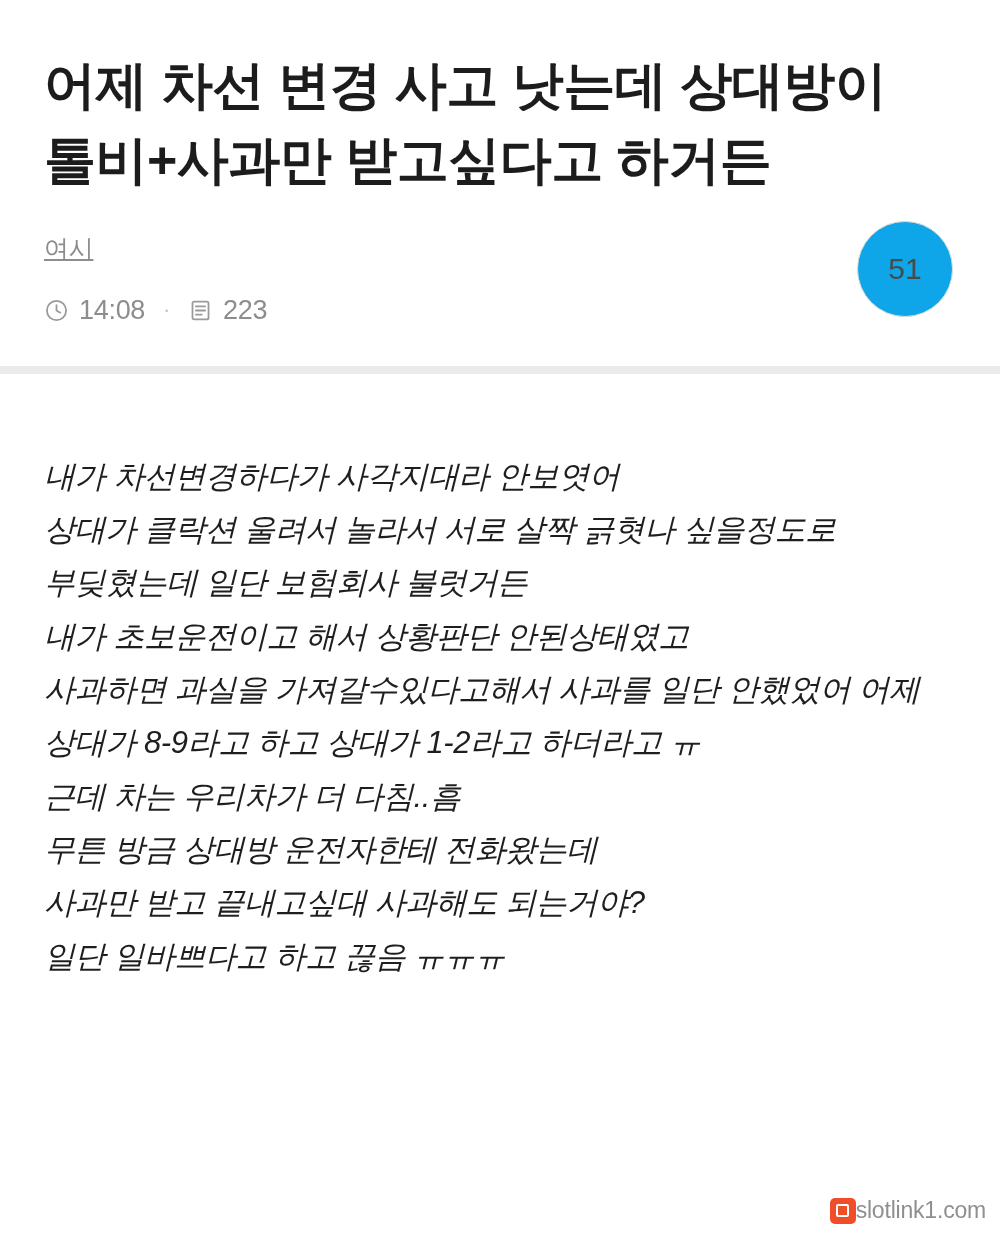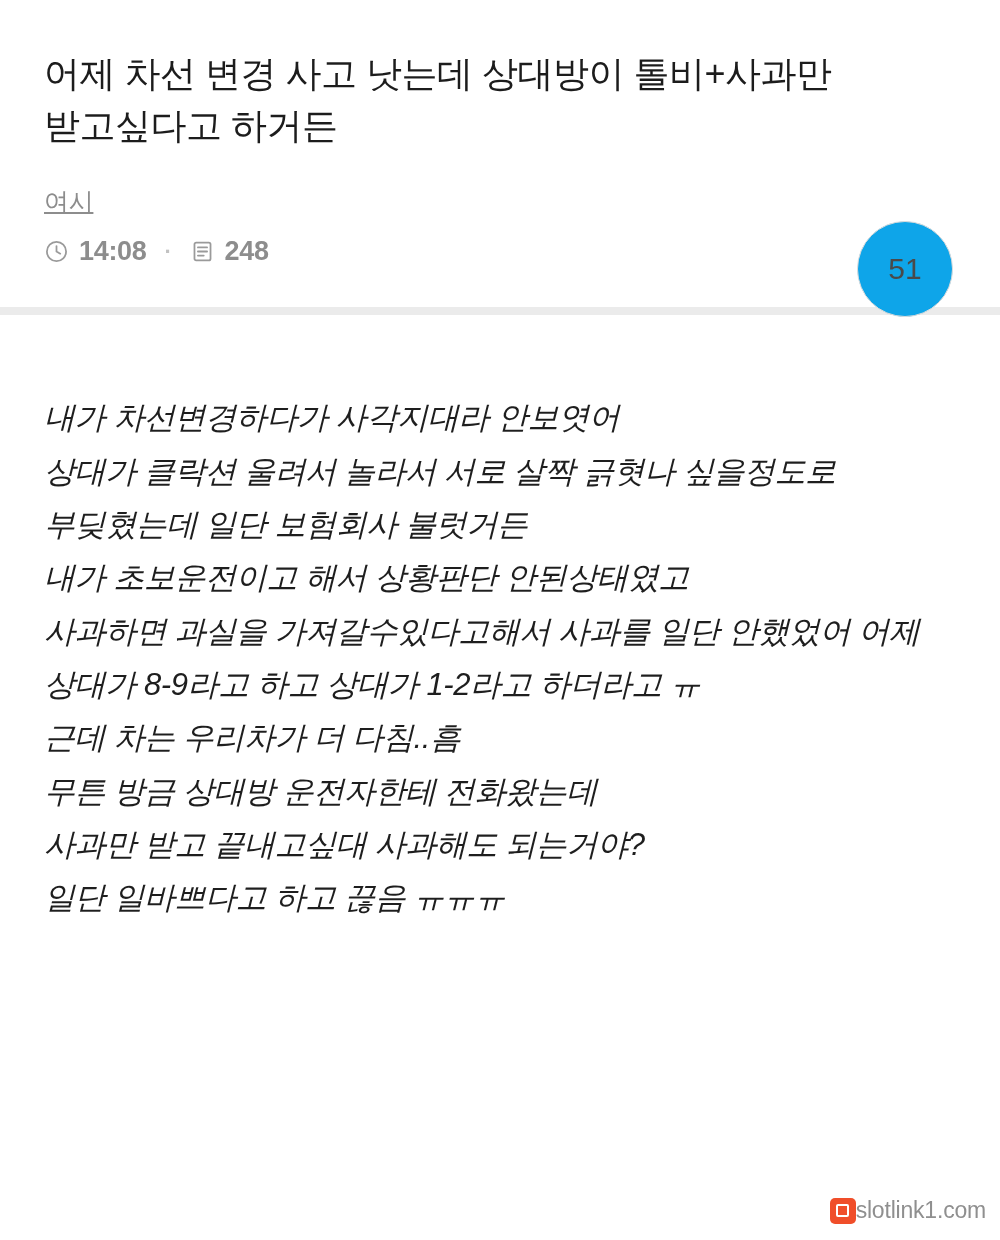--- a/index.html
+++ b/index.html
@@ -23,23 +23,23 @@
     box-sizing: border-box;
   }
 
   
   .post-header {
     padding: 48px 44px 0 44px;
     position: relative;
   }
 
   .post-title {
-    font-size: 36px;
+    font-size: 52px;
     line-height: 1.45;
-    font-weight: 400;
+    font-weight: 700;
     letter-spacing: -0.5px;
     color: #1c1c1c;
     margin: 0;
     padding-right: 10px;
     word-break: keep-all;
   }
 
   .meta-block {
     margin-top: 34px;
   }
@@ -48,25 +48,24 @@
     font-size: 25px;
     color: #8d8d8d;
     letter-spacing: -0.3px;
     line-height: 1.2;
     text-decoration: underline;
   }
 
   .meta-row {
     display: flex;
     align-items: center;
-    margin-top: 20px;
+    margin-top: 32px;
     color: #8d8d8d;
     font-size: 27px;
     letter-spacing: -0.3px;
-    font-weight: bold;
   }
 
   .meta-item {
     display: flex;
     align-items: center;
     gap: 10px;
   }
 
   .meta-sep {
     margin: 0 18px;
@@ -177,21 +176,21 @@
 
         <span class="meta-sep">·</span>
 
         <div class="meta-item">
           <span class="icon-doc">
             <svg width="25" height="25" viewBox="0 0 24 24" fill="none" stroke="#9a9a9a" stroke-width="1.7">
               <rect x="4.3" y="3.4" width="15.4" height="17.2" rx="1.6"></rect>
               <path d="M7.6 8.1h8.8M7.6 12h8.8M7.6 15.9h5.6" stroke-linecap="round"></path>
             </svg>
           </span>
-          <span>248</span>
+          <span>223</span>
         </div>
       </div>
     </div>
   </div>
 
   <div class="comment-badge">
     <span>51</span>
   </div>
 
   <div class="divider"></div>

